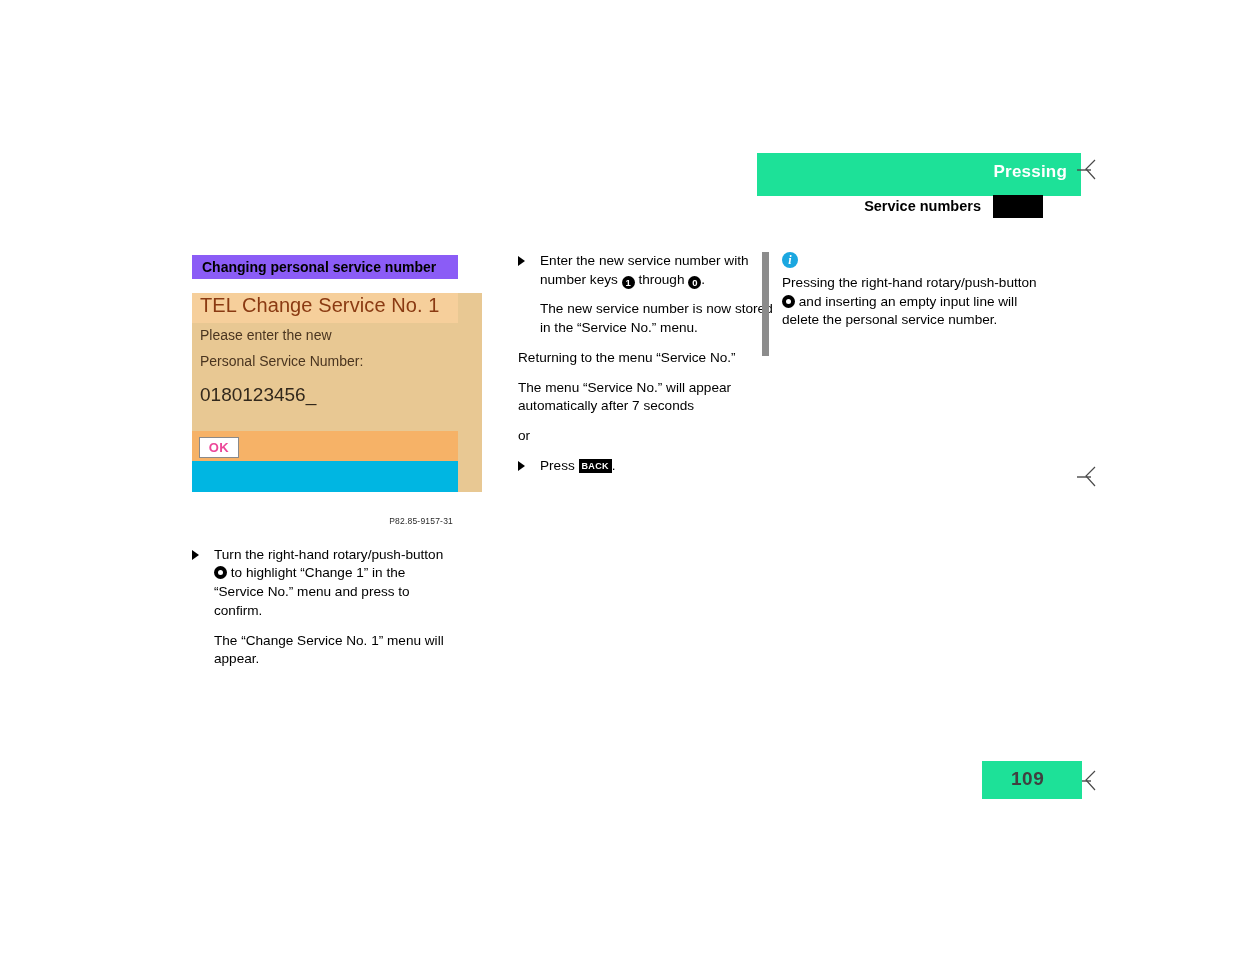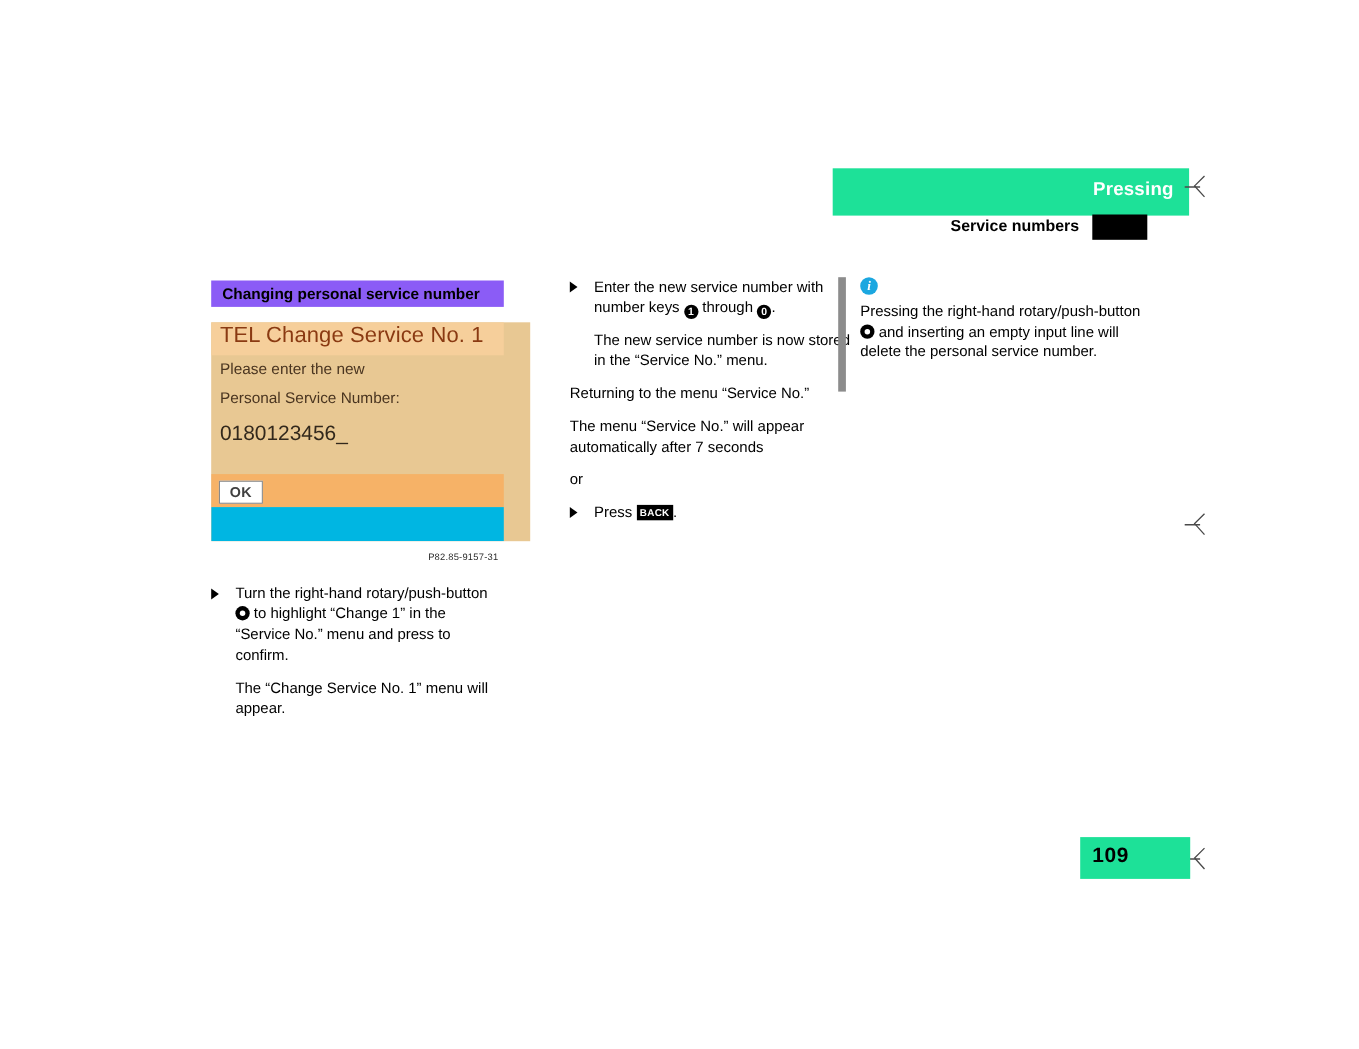--- a/index.html
+++ b/index.html
@@ -142,37 +142,37 @@
     background: #f6b267;
   }
   .illus-ok {
     position: absolute;
     left: 7px; top: 144px;
     width: 38px; height: 19px;
     background: #ffffff;
     border: 1px solid #8a8a8a;
     font-size: 13px;
     font-weight: bold;
-    color: #404040;
+    color: #ec4899;
     text-align: center;
     line-height: 19px;
     letter-spacing: 0.5px;
   }
   .illus-bluebar {
     position: absolute;
     left: 0; top: 168px;
     width: 266px; height: 31px;
     background: #00b6e2;
   }
   .illus-caption {
     text-align: right;
     font-size: 8.5px;
     color: #2a2a2a;
     letter-spacing: 0.2px;
-    margin-top: 5px;
+    margin-top: 20px;
     margin-bottom: 15px;
     padding-right: 5px;
     font-family: "Liberation Sans", sans-serif;
   }
 
   
   .step {
     position: relative;
     padding-left: 22px;
     margin-bottom: 11px;
@@ -274,23 +274,23 @@
   .pagenum {
     position: absolute;
     left: 982px;
     top: 761px;
     width: 100px;
     height: 38px;
     background: #1de198;
   }
   .pagenum-label {
     position: absolute;
-    left: 11px;
+    left: 29px;
     top: 7px;
-    color: #000000;
+    color: #404040;
     font-size: 19px;
     font-weight: bold;
     letter-spacing: 0.5px;
   }
 </style>
 </head>
 <body>
 
 <div class="page">
 

